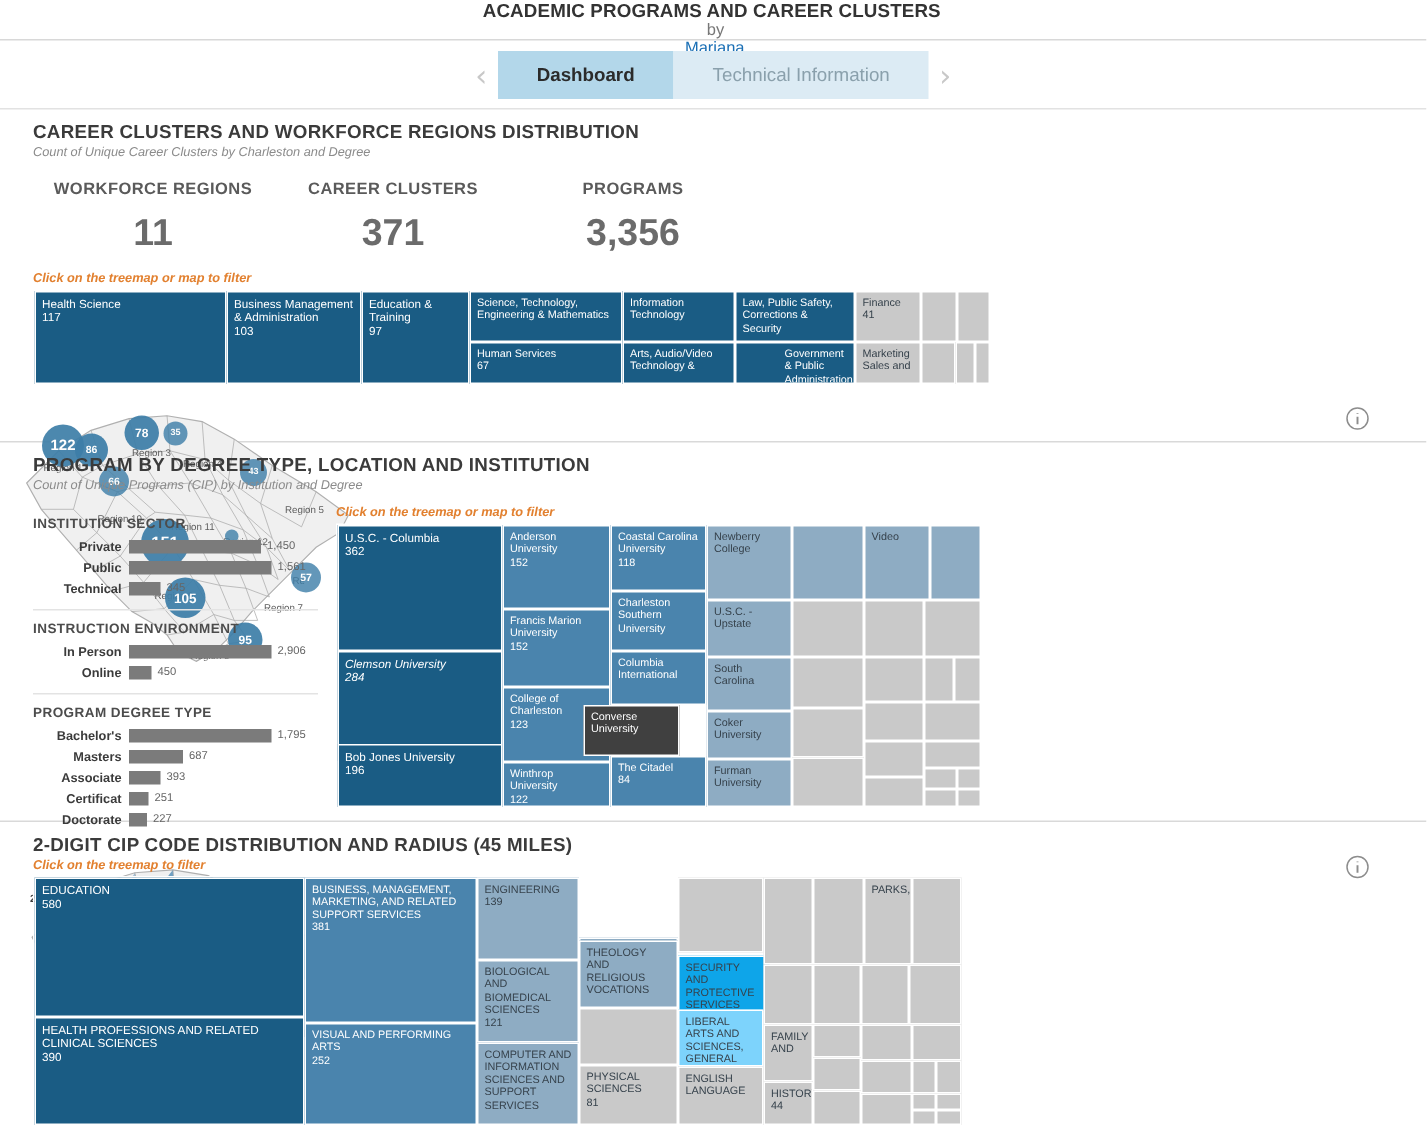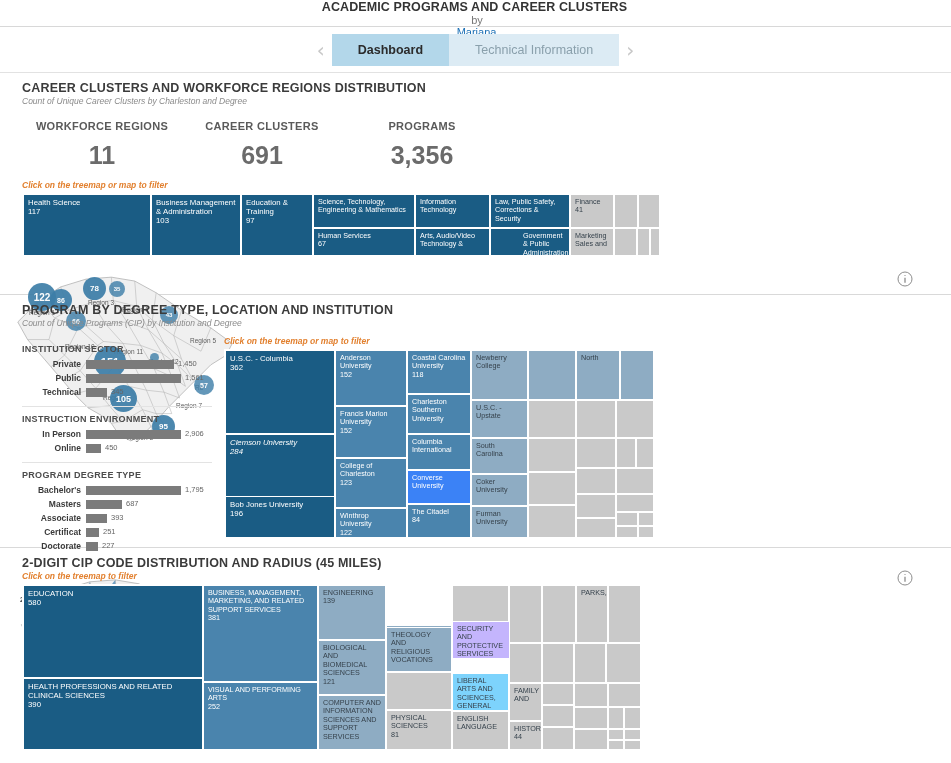--- a/index.html
+++ b/index.html
@@ -166,21 +166,21 @@
   <div class="panel-left" style="width:670px">
     <div class="sec-title">CAREER CLUSTERS AND WORKFORCE REGIONS DISTRIBUTION</div>
     <div class="sec-sub">Count of Unique Career Clusters by Charleston and Degree</div>
     <div class="kpis">
       <div class="kpi" style="width:160px">
         <div class="kpi-label">WORKFORCE REGIONS</div>
         <div class="kpi-value">11</div>
       </div>
       <div class="kpi" style="width:160px">
         <div class="kpi-label">CAREER CLUSTERS</div>
-        <div class="kpi-value">691</div>
+        <div class="kpi-value">371</div>
       </div>
       <div class="kpi" style="width:160px">
         <div class="kpi-label">PROGRAMS</div>
         <div class="kpi-value">3,356</div>
       </div>
     </div>
     <div class="hint" style="margin-top:10px">Click on the treemap or map to filter</div>
     <div class="treemap" id="tm1" style="width:637px;height:62px;margin-top:3px">
         <div class="tcell dark lg" style="left: 0px; top: 0px; width: 128px; height: 62px; background: rgb(26, 92, 132);">
           <span class="lbl">Health Science</span>
@@ -402,21 +402,21 @@
             <div class="tcell dark" style="left: 182px; top: 0px; width: 64px; height: 44px; background: rgb(74, 132, 173);">
               <span class="lbl">Coastal Carolina University</span>
               <span class="val">118</span>
             </div>
             <div class="tcell dark" style="left: 182px; top: 44px; width: 64px; height: 40px; background: rgb(74, 132, 173);">
               <span class="lbl">Charleston Southern University</span>
             </div>
             <div class="tcell dark" style="left: 182px; top: 84px; width: 64px; height: 36px; background: rgb(74, 132, 173);">
               <span class="lbl">Columbia International</span>
             </div>
-            <div class="tcell dark" style="left: 182px; top: 120px; width: 64px; height: 34px; background: #3b82f6;">
+            <div class="tcell dark" style="left: 164px; top: 120px; width: 64px; height: 34px; background: #404040;">
               <span class="lbl">Converse University</span>
             </div>
             <div class="tcell dark" style="left: 182px; top: 154px; width: 64px; height: 34px; background: rgb(74, 132, 173);">
               <span class="lbl">The Citadel</span>
               <span class="val">84</span>
             </div>
             <div class="tcell light" style="left: 246px; top: 0px; width: 57px; height: 50px; background: rgb(142, 172, 195);">
               <span class="lbl">Newberry College</span>
             </div>
             <div class="tcell light" style="left: 246px; top: 50px; width: 57px; height: 38px; background: rgb(142, 172, 195);">
@@ -426,21 +426,21 @@
               <span class="lbl">South Carolina</span>
             </div>
             <div class="tcell light" style="left: 246px; top: 124px; width: 57px; height: 32px; background: rgb(142, 172, 195);">
               <span class="lbl">Coker University</span>
             </div>
             <div class="tcell light" style="left: 246px; top: 156px; width: 57px; height: 32px; background: rgb(142, 172, 195);">
               <span class="lbl">Furman University</span>
             </div>
             <div class="tcell light empty" style="left: 303px; top: 0px; width: 48px; height: 50px; background: rgb(142, 172, 195);"></div>
             <div class="tcell light" style="left: 351px; top: 0px; width: 44px; height: 50px; background: rgb(142, 172, 195);">
-              <span class="lbl">North</span>
+              <span class="lbl">Video</span>
             </div>
             <div class="tcell light empty" style="left: 395px; top: 0px; width: 34px; height: 50px; background: rgb(142, 172, 195);"></div>
             <div class="tcell light empty" style="left: 303px; top: 50px; width: 48px; height: 38px; background: rgb(201, 201, 201);"></div>
             <div class="tcell light empty" style="left: 351px; top: 50px; width: 40px; height: 38px; background: rgb(201, 201, 201);"></div>
             <div class="tcell light empty" style="left: 391px; top: 50px; width: 38px; height: 38px; background: rgb(201, 201, 201);"></div>
             <div class="tcell light empty" style="left: 303px; top: 88px; width: 48px; height: 34px; background: rgb(201, 201, 201);"></div>
             <div class="tcell light empty" style="left: 303px; top: 122px; width: 48px; height: 33px; background: rgb(201, 201, 201);"></div>
             <div class="tcell light empty" style="left: 303px; top: 155px; width: 48px; height: 33px; background: rgb(201, 201, 201);"></div>
             <div class="tcell light empty" style="left: 351px; top: 88px; width: 40px; height: 30px; background: rgb(201, 201, 201);"></div>
             <div class="tcell light empty" style="left: 391px; top: 88px; width: 20px; height: 30px; background: rgb(201, 201, 201);"></div>
@@ -551,21 +551,21 @@
         </div>
         <div class="tcell light" style="left: 363px; top: 42px; width: 66px; height: 45px; background: rgb(142, 172, 195);">
           <span class="lbl">THEOLOGY AND RELIGIOUS VOCATIONS</span>
         </div>
         <div class="tcell light empty" style="left: 363px; top: 87px; width: 66px; height: 38px; background: rgb(201, 201, 201);"></div>
         <div class="tcell light" style="left: 363px; top: 125px; width: 66px; height: 40px; background: rgb(201, 201, 201);">
           <span class="lbl">PHYSICAL SCIENCES</span>
           <span class="val">81</span>
         </div>
         <div class="tcell light empty" style="left: 429px; top: 0px; width: 57px; height: 50px; background: rgb(201, 201, 201);"></div>
-        <div class="tcell light" style="left: 429px; top: 36px; width: 62px; height: 38px; background: #c4b5fd;">
+        <div class="tcell light" style="left: 429px; top: 52px; width: 62px; height: 38px; background: #0ea5e9;">
           <span class="lbl">SECURITY AND PROTECTIVE SERVICES</span>
         </div>
         <div class="tcell light" style="left: 429px; top: 88px; width: 57px; height: 38px; background: #7dd3fc;">
           <span class="lbl">LIBERAL ARTS AND SCIENCES, GENERAL</span>
         </div>
         <div class="tcell light" style="left: 429px; top: 126px; width: 57px; height: 39px; background: rgb(201, 201, 201);">
           <span class="lbl">ENGLISH LANGUAGE</span>
         </div>
         <div class="tcell light empty" style="left: 486px; top: 0px; width: 33px; height: 58px; background: rgb(201, 201, 201);"></div>
         <div class="tcell light empty" style="left: 519px; top: 0px; width: 34px; height: 58px; background: rgb(201, 201, 201);"></div>

